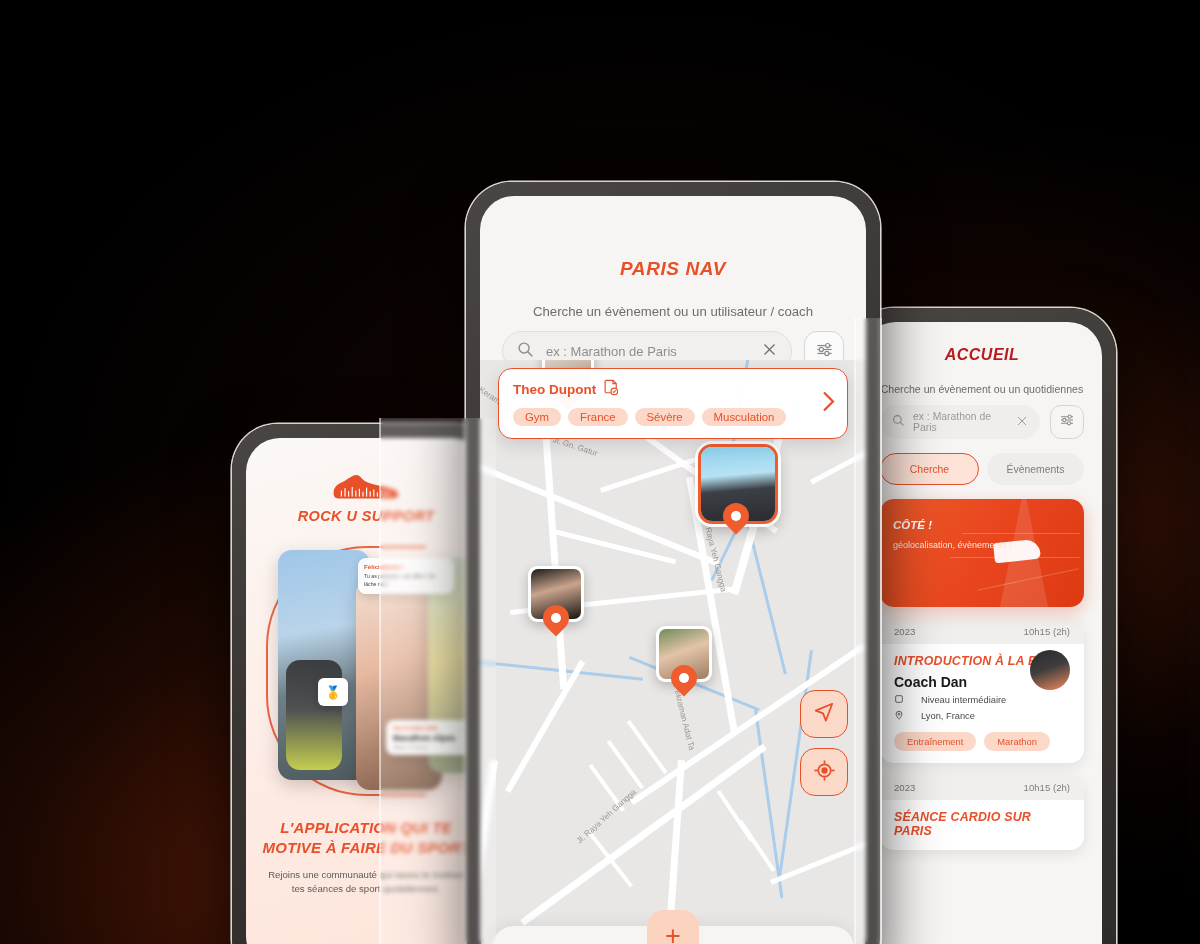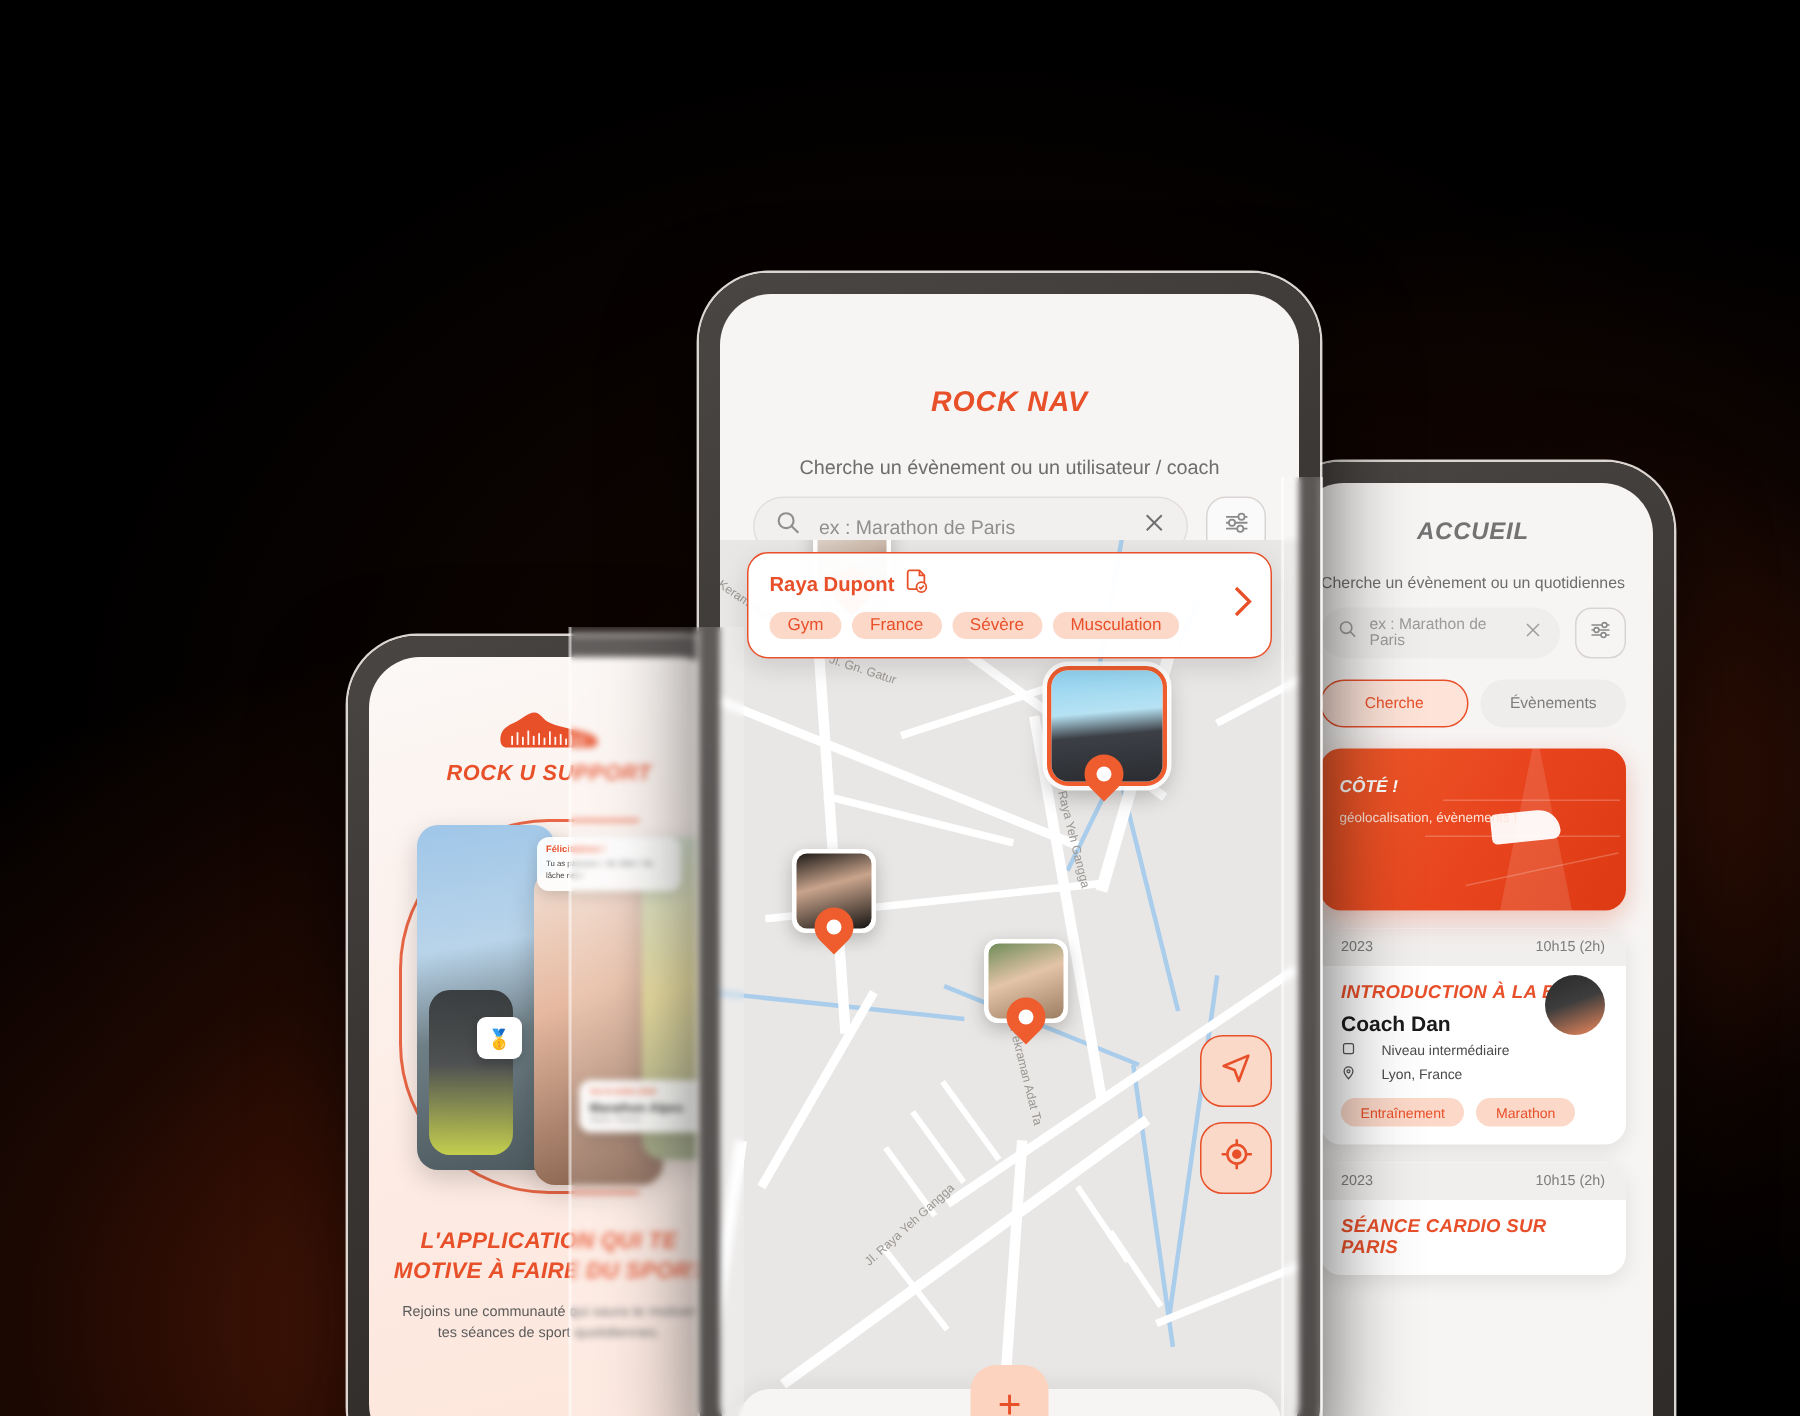--- a/index.html
+++ b/index.html
@@ -85,21 +85,21 @@
   .ev-name { color:#1c1c1c; font-size:8.4px; font-weight:700; }
   .ev-loc  { color:#8b8b8b; font-size:5.6px; margin-top:1px; }
   .lp-foot { padding: 10px 16px 0; text-align:center; }
   .lp-h2 { font-style:italic; font-weight:900; color:#e8502a; font-size:15px;
            line-height:1.32; letter-spacing:.2px; }
   .lp-p { margin-top:10px; color:#5b5b5b; font-size:9.6px; line-height:1.55; }
 
   
   #phone-right { left: 848px; top: 308px; width: 268px; height: 700px; z-index: 1; }
   .rp-title { text-align:center; padding-top: 24px; font-style:italic;
-              font-weight:900; font-size:16px; color:#737373; letter-spacing:.5px; }
+              font-weight:900; font-size:16px; color:#b91c1c; letter-spacing:.5px; }
   .rp-sub { text-align:center; color:#6d6d6d; font-size:10.6px; margin-top: 19px; }
   .srow { display:flex; align-items:center; gap:10px; padding: 10px 18px 0; }
   .sbox { flex:1; height: 34px; border-radius:17px; background:#f0eeed;
           display:flex; align-items:center; padding: 0 12px; gap:8px; }
   .sbox .ph { flex:1; color:#9b9b9b; font-size:10.4px; }
   .fbtn { width:34px; height:34px; border-radius:11px; background:#f7f5f4;
           border:1px solid #d8d4d2; display:flex; align-items:center; justify-content:center; }
   .tabs { display:flex; gap:8px; padding: 14px 18px 0; }
   .tab { flex:1; height:32px; border-radius:16px; display:flex; align-items:center;
          justify-content:center; font-size:10.4px; }
@@ -355,21 +355,21 @@
           <div class="ec-title">SÉANCE CARDIO SUR PARIS</div>
         </div>
       </div>
 
     </div>
   </div>
 
   <div class="phone" id="phone-mid">
     <div class="screen">
 
-      <div class="mp-title">ROCK NAV</div>
+      <div class="mp-title">PARIS NAV</div>
       <div class="mp-sub">Cherche un évènement ou un utilisateur / coach</div>
 
       <div class="msrow">
         <div class="msbox">
           <span>
             <svg width="17" height="17" viewBox="0 0 24 24" fill="none" stroke="#8e8e8e" stroke-width="2">
               <circle cx="10" cy="10" r="7"></circle>
                 <line x1="15" y1="15" x2="21.5" y2="21.5"></line>
             </svg>
           </span>
@@ -449,21 +449,21 @@
           <div class="pin"></div>
         </div>
 
         <div class="usercard" style="left:176px; top:266px; width:56px; height:56px;">
           <div class="ph-img" style="background:linear-gradient(160deg,#6f8c58 0%,#e3c4a8 45%,#9d7d62 100%);"></div>
           <div class="pin"></div>
         </div>
 
         <div class="theo-card">
           <div class="theo-name">
-            <span>Raya Dupont</span>
+            <span>Theo Dupont</span>
             <span>
               <svg width="16" height="17" viewBox="0 0 24 26" fill="none" stroke="#e8502a" stroke-width="1.8">
                 <path d="M5 2h10l5 5v12a2 2 0 01-2 2H5a2 2 0 01-2-2V4a2 2 0 012-2z"></path>
                 <path d="M15 2v5h5"></path>
                 <circle cx="17" cy="19" r="5" fill="#fff"></circle>
                 <path d="M14.7 19l1.6 1.7 3.2-3.3" stroke-width="1.7"></path>
               </svg>
             </span>
           </div>
           <div class="theo-tags">

